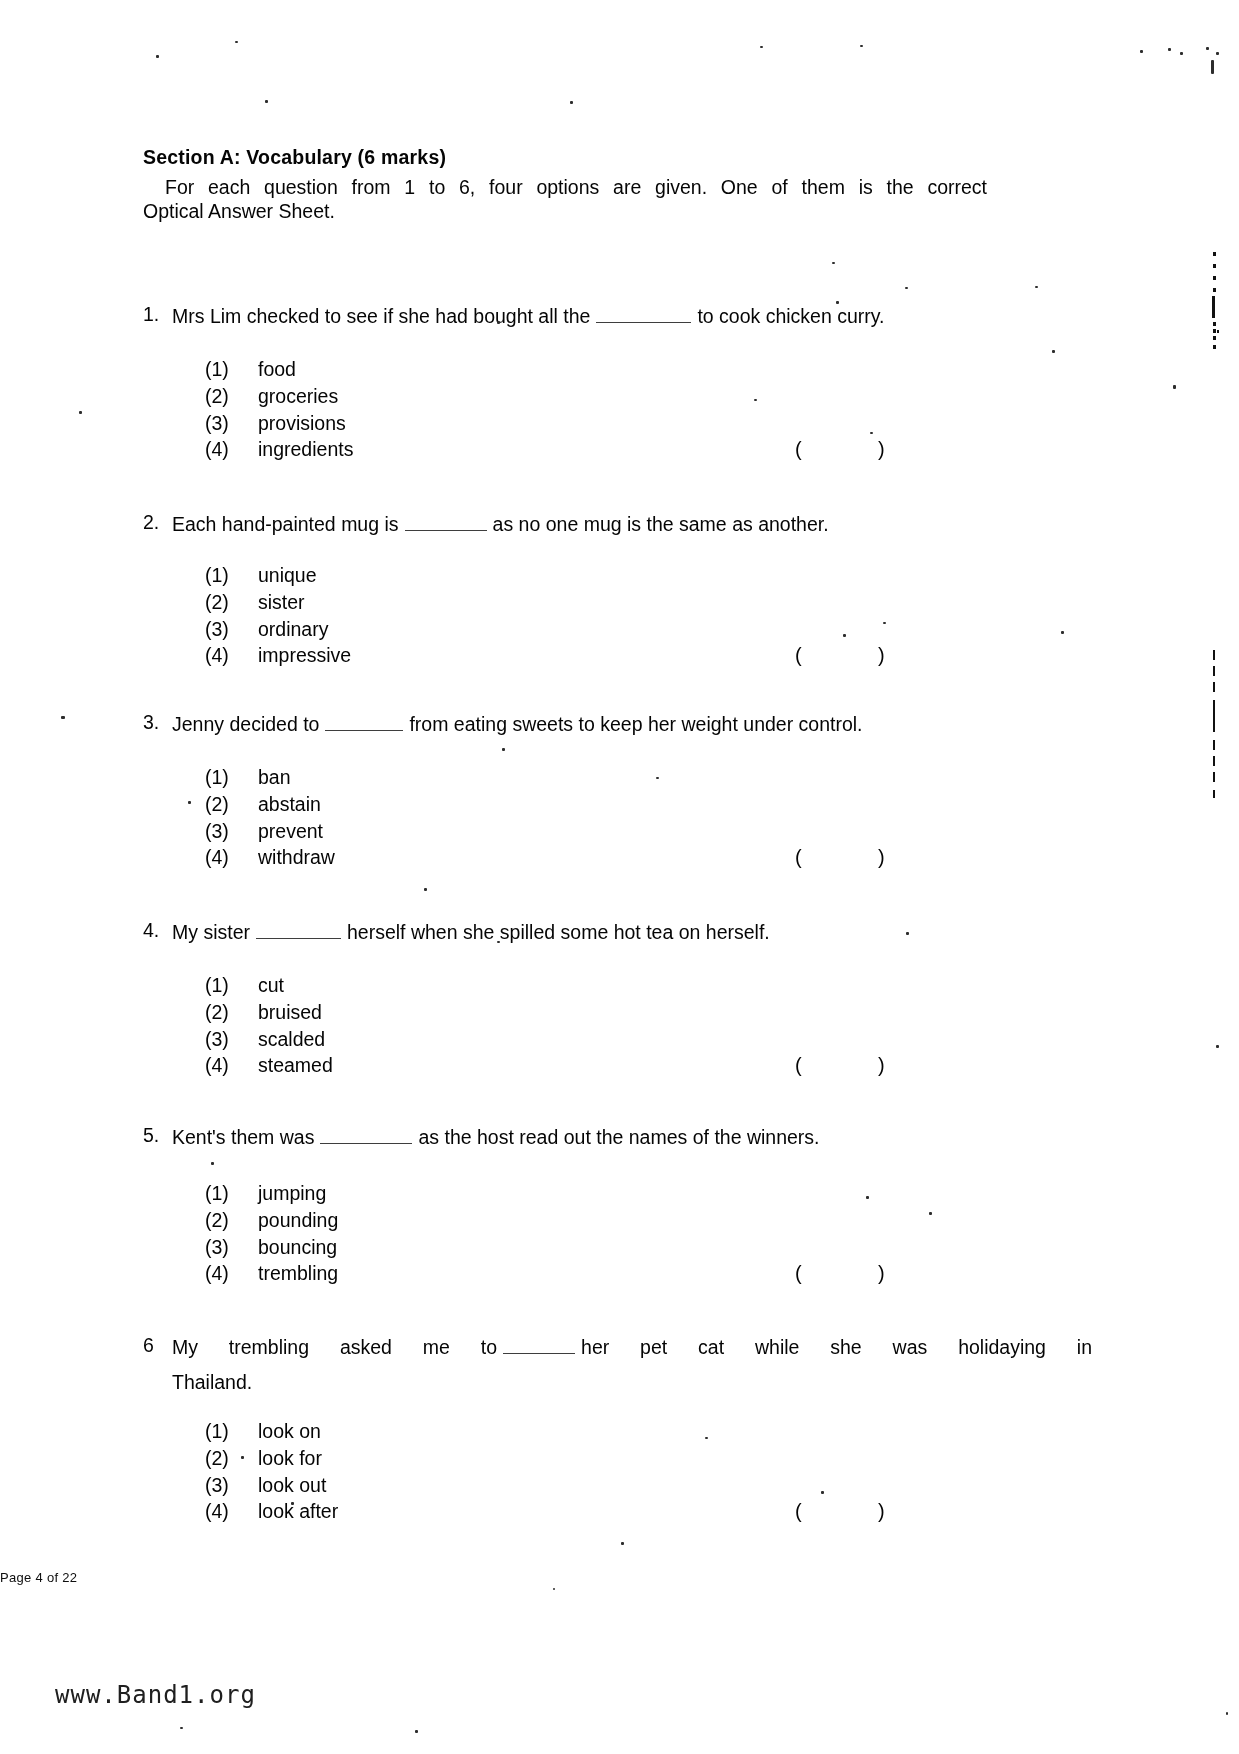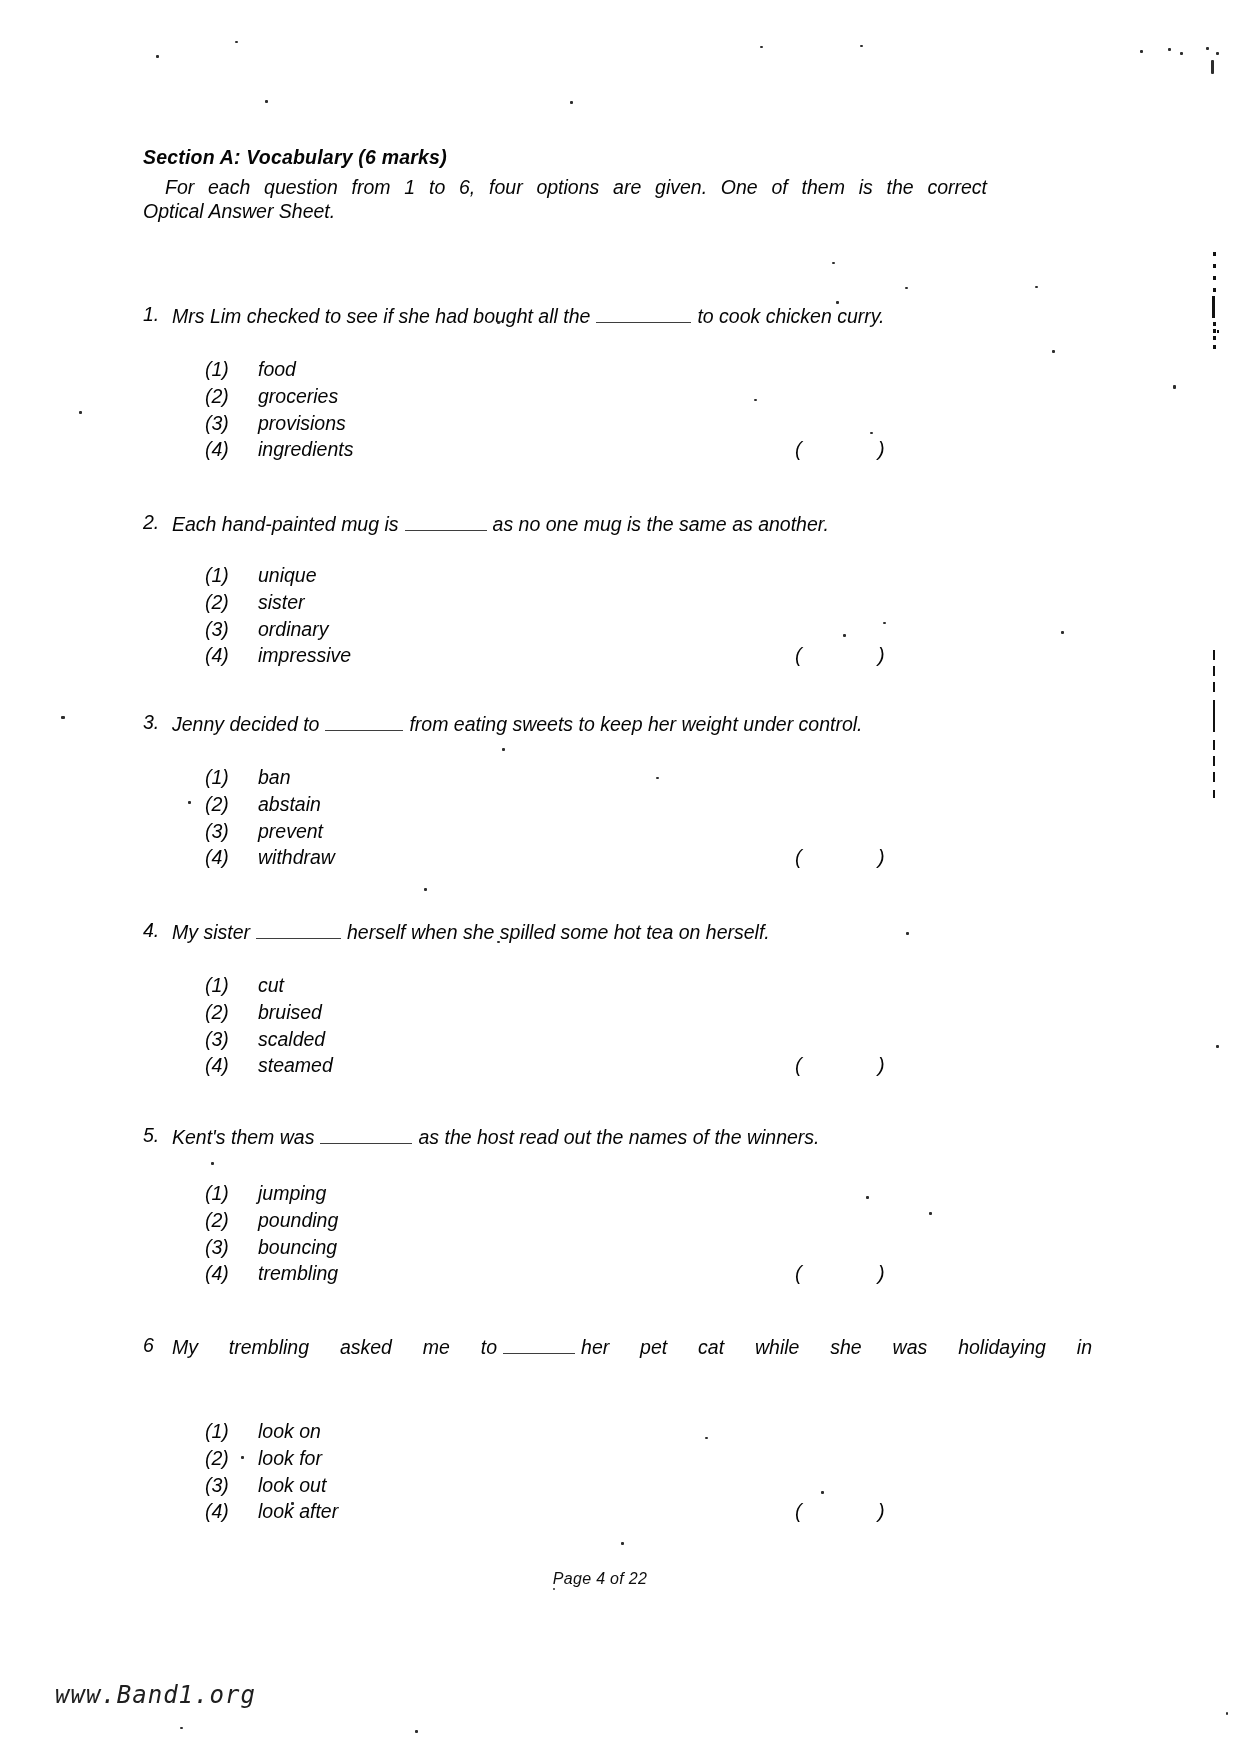--- a/index.html
+++ b/index.html
@@ -1,20 +1,20 @@
 <!DOCTYPE html>
 <html><head>
 <meta charset="utf-8">
 <style>
   html,body { margin:0; padding:0; background:#ffffff; }
   .page {
     position:relative; width:1239px; height:1754px; background:#ffffff;
     font-family:"Liberation Sans", sans-serif; color:#181818; overflow:hidden;
   }
-  .scan-layer { position:absolute; inset:0; filter: blur(0.28px) contrast(1.18); font-style: italic; }
+  .scan-layer { position:absolute; inset:0; filter: blur(0.28px) contrast(1.18); }
   .section-title {
     position:absolute; left:143px; top:146px; font-size:19.5px; font-weight:bold;
     letter-spacing:0.2px; white-space:nowrap;
   }
   .instructions { position:absolute; left:143px; top:175px; width:822px; font-size:19.5px; }
   .inst-line { display:block; line-height:24.4px; white-space:nowrap; }
   .inst-line.justified { white-space:normal; text-align:justify; text-align-last:justify; width:822px;margin-left:22px; }
   .question { position:absolute; left:143px; width:1010px; font-size:19.5px; }
   .qnum { position:absolute; left:0; top:0; }
   .qline1 { margin-left:29px; width:940px; line-height:26px; white-space:nowrap; }
@@ -24,22 +24,22 @@
     display:inline-block; height:14px; border-bottom:1.8px solid #2c2c2c;
     margin:0 6px; vertical-align:baseline; opacity:0.85;
   }
   .opt-row { position:absolute; height:26px; white-space:nowrap; }
   .opt-label { position:absolute; left:62px; }
   .opt-text { position:absolute; left:115px; }
   .bracket { position:absolute; font-size:20px; }
   .bracket.open { left:652px; }
   .bracket.close { left:735px; }
   .page-footer {
-    position:absolute; top:1570px; left:0; width:1200px; text-align:center;
-    font-size:16px; letter-spacing:0.3px; color:#1f1f1f;
+    position:absolute; top:1570px; left:0; width:1200px; 
+    font-size:13px; letter-spacing:0.3px; color:#1f1f1f;
   }
   .watermark {
     position:absolute; left:55px; top:1681px; font-family:"DejaVu Sans Mono", monospace;
     font-size:24px; color:#2e2e2e; letter-spacing:1px;
   }
   .speck { position:absolute; background:#3a3a3a; border-radius:1px; }
   .dash { position:absolute; background:#222222; }
 </style>
 </head>
 <body>
@@ -161,20 +161,21 @@
           <div class="opt-row" style="top: 138.4px; left: 0px; width: 800px;">
             <span class="opt-label">(4)</span>
             <span class="opt-text">trembling</span>
           </div>
           <span class="bracket open" style="top: 138.4px;">(</span>
           <span class="bracket close" style="top: 138.4px;">)</span>
         </div>
         <div class="question" style="top: 1334px;">
           <span class="qnum">6</span>
           <div class="qline1 justify-line"><span>My trembling asked me to</span><span class="blank" style="width: 72px;"></span><span>her pet cat while she was holidaying in</span></div>
+          <div class="qline2">Thailand.</div>
           <div class="opt-row" style="top: 86px; left: 0px; width: 800px;">
             <span class="opt-label">(1)</span>
             <span class="opt-text">look on</span>
           </div>
           <div class="opt-row" style="top: 112.8px; left: 0px; width: 800px;">
             <span class="opt-label">(2)</span>
             <span class="opt-text">look for</span>
           </div>
           <div class="opt-row" style="top: 139.6px; left: 0px; width: 800px;">
             <span class="opt-label">(3)</span>

